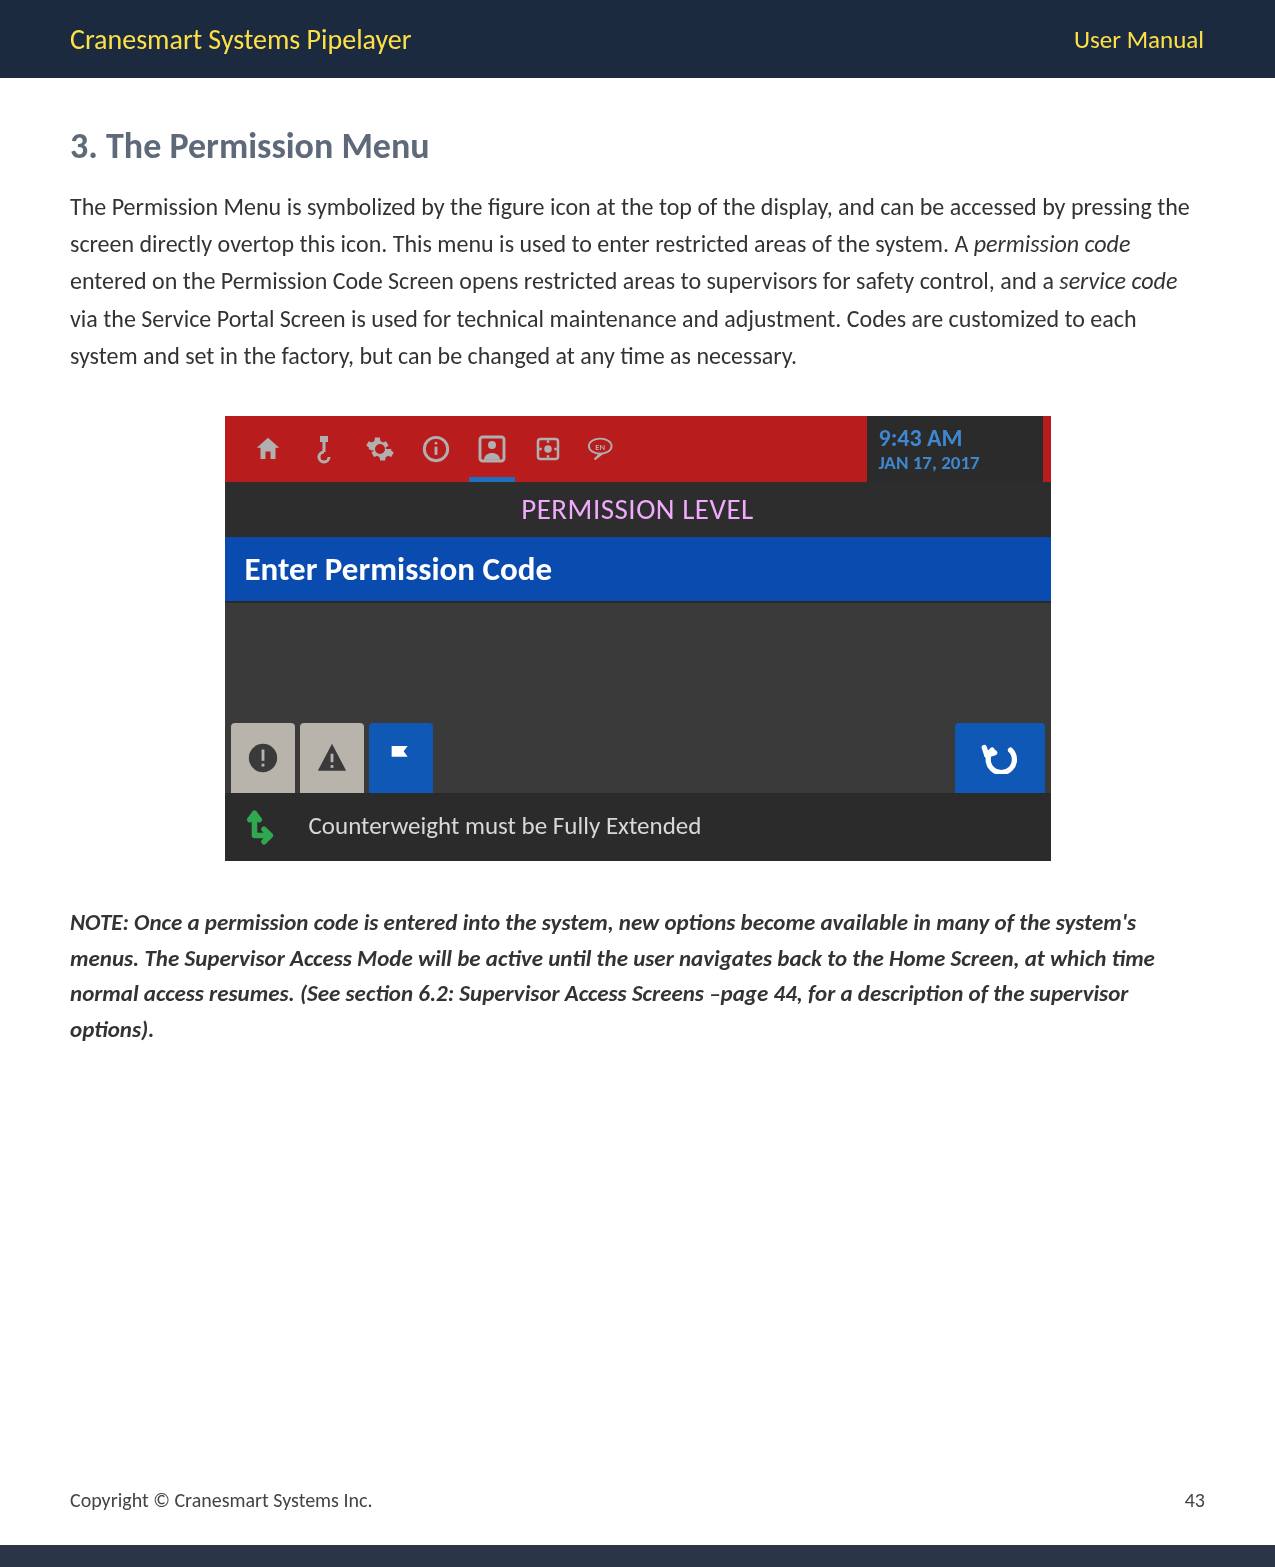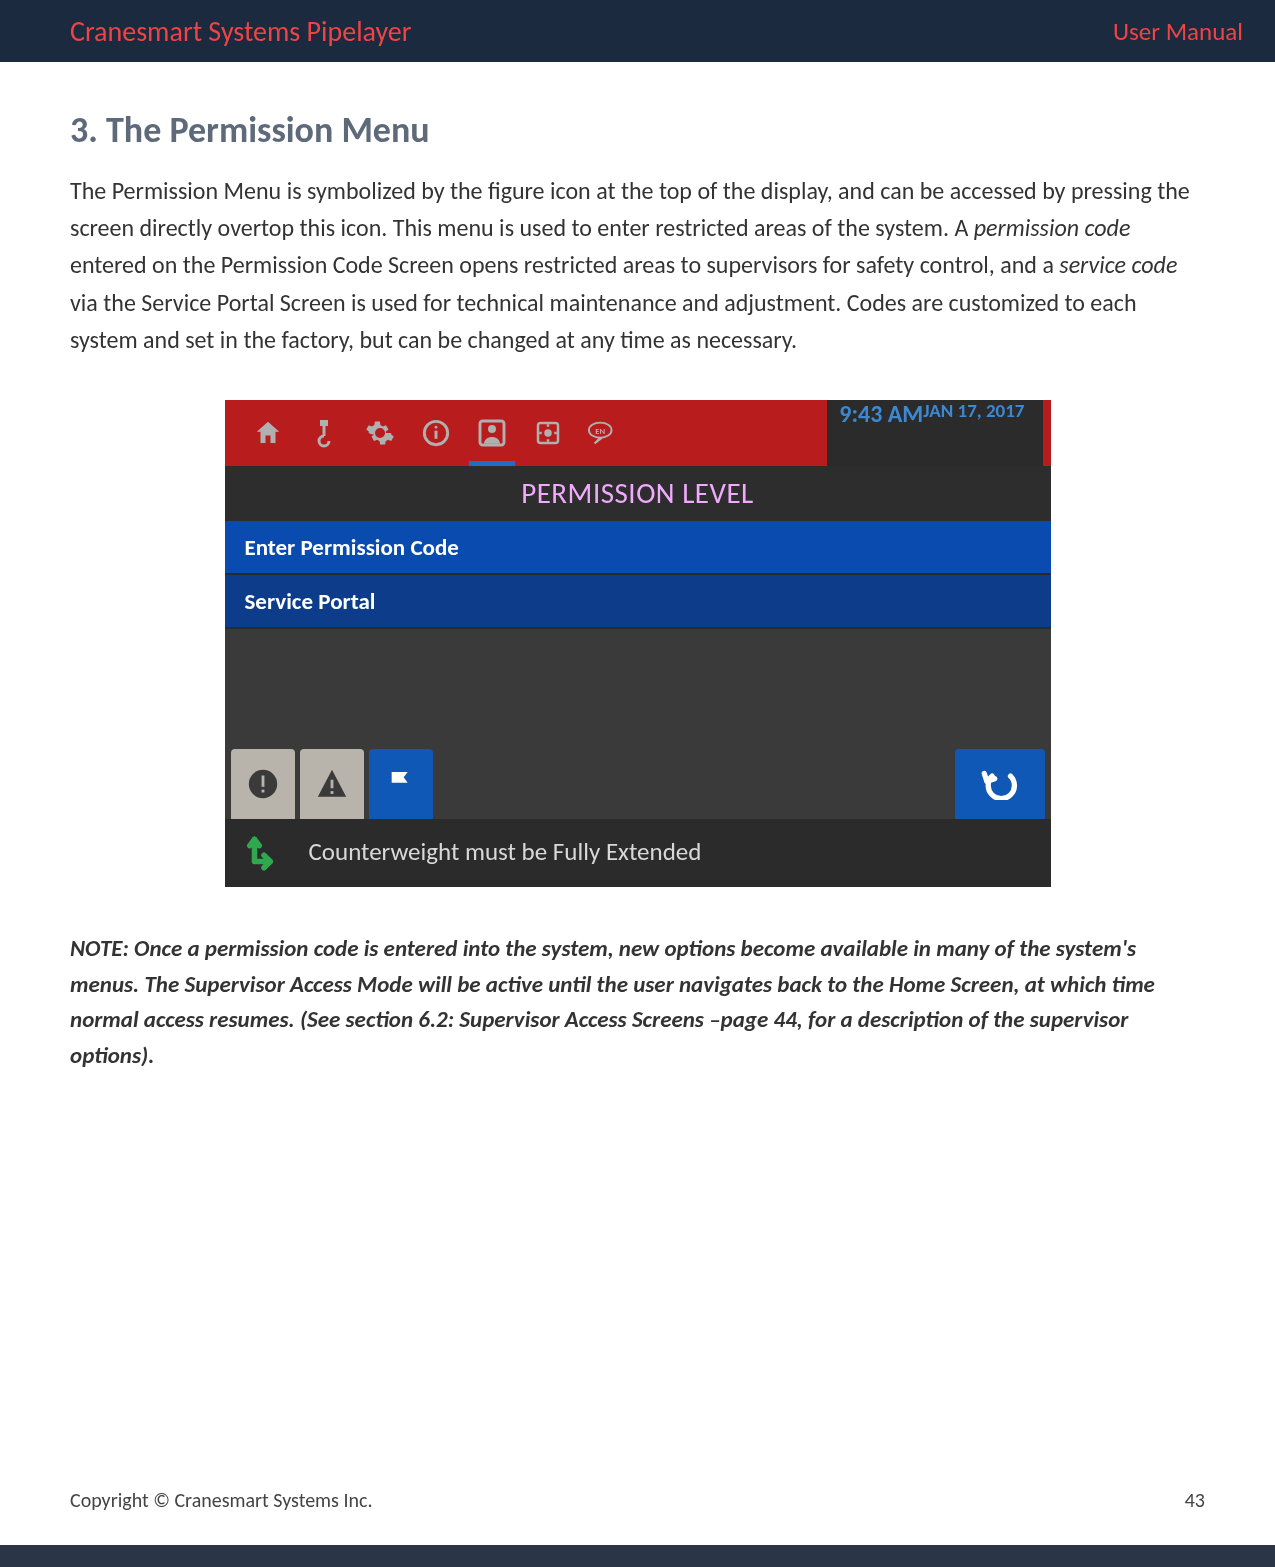--- a/index.html
+++ b/index.html
@@ -5,27 +5,27 @@
     * { margin: 0; padding: 0; box-sizing: border-box; }
     body {
       width: 1275px;
       height: 1567px;
       background: #fff;
       font-family: "Segoe UI", Calibri, Arial, sans-serif;
       color: #333;
       position: relative;
     }
     .top-bar {
-      height: 62px;
+      height: 78px;
       background: #1b2a3f;
       display: flex;
       justify-content: space-between;
       align-items: center;
-      padding: 0 32px 0 70px;
-      color: #ef4444;
+      padding: 0 71px 0 70px;
+      color: #fde047;
       font-size: 28px;
     }
     .top-title { font-weight: 400; }
     .top-right { font-weight: 400; font-size: 25px;}
     .content {
       padding: 46px 70px 0 70px;
     }
     .heading {
       color: #5e6a7a;
       font-size: 36px;
@@ -90,40 +90,40 @@
     .hmi-time {
       margin-left: auto;
       padding-left: 12px;
       color: #3d88d0;
       font-weight: 700;
       font-size: 24px;
       line-height: 1.15;
       background: #2b2b2b;
       height: 100%;
       display: flex;
-      flex-direction: row;
+      flex-direction: column;
       justify-content: center;
       padding-right: 18px;
       min-width: 176px;
     }
     .hmi-time .dt { font-size: 19px; }
     .hmi-title {
       background: #2d2d2d;
       color: #f0abfc;
       text-align: center;
       font-size: 29px;
       letter-spacing: 0.5px;
       font-weight: 400;
       padding: 9px 0 10px 0;
     }
     .hmi-list { }
     .hmi-item {
       background: #0d3d8a;
       color: #fff;
-      font-size: 23px;
+      font-size: 33px;
       font-weight: 700;
       padding: 12px 20px;
       border-bottom: 2px solid #2a2a2a;
     }
     .hmi-item.selected {
       background: #0a4bb0;
       font-weight: 700;
     }
     .hmi-gap {
       height: 120px;
@@ -262,21 +262,20 @@
         <div class="hmi-time">
           <span>9:43 AM</span>
           <span class="dt">JAN 17, 2017</span>
         </div>
       </div>
 
       <div class="hmi-title">PERMISSION LEVEL</div>
 
       <div class="hmi-list">
         <div class="hmi-item selected">Enter Permission Code</div>
-        <div class="hmi-item">Service Portal</div>
       </div>
 
       <div class="hmi-gap"></div>
 
       <div class="hmi-bottom">
         <div class="soft-btn">
           <svg width="34" height="34" viewBox="0 0 24 24" fill="#3a3a3a">
               <circle cx="12" cy="12" r="10"></circle>
               <rect x="11" y="6" width="2" height="8" fill="#b8b3ab"></rect>
               <rect x="11" y="16" width="2" height="2" fill="#b8b3ab"></rect>

